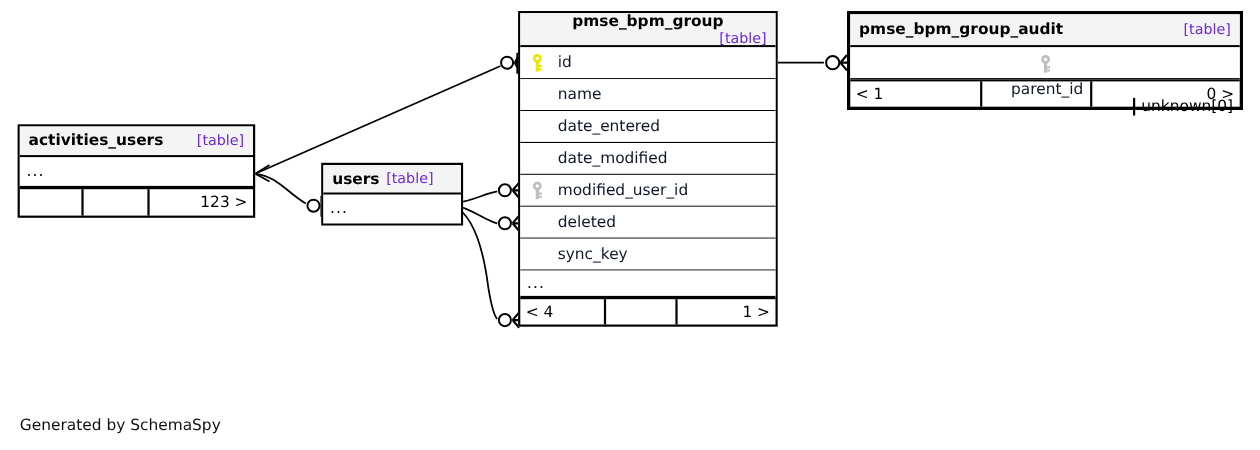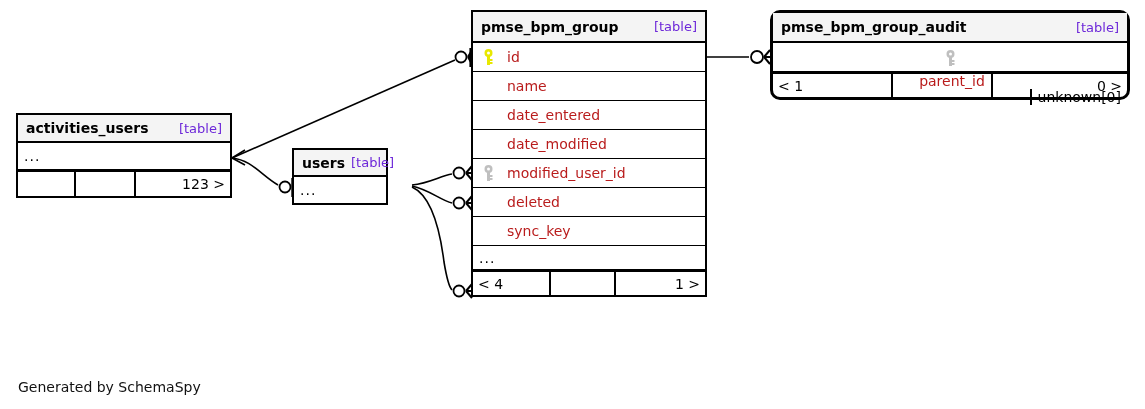--- a/index.html
+++ b/index.html
@@ -19,21 +19,20 @@
   
   .entity {
     position: absolute;
     box-sizing: border-box;
     background: #ffffff;
     border: 2px solid #000000;
     z-index: 3;
   }
   .entity.thick {
     border-width: 3px;
-    border-radius: 10px;
   }
 
   .ent-header {
     box-sizing: border-box;
     background: #f4f4f4;
     border-bottom: 2px solid #000000;
     display: flex;
     align-items: center;
     padding: 0 8px;
     white-space: nowrap;
@@ -68,21 +67,21 @@
 
   .row-key {
     width: 30px;
     flex: 0 0 30px;
     display: flex;
     align-items: center;
     justify-content: center;
   }
   .row-name {
     font-size: 14px;
-    color: #b91c1c;
+    color: #0f172a;
     padding-left: 4px;
   }
   .row-type {
     margin-left: auto;
     font-size: 14px;
     color: #000000;
     border-left: 2px solid #000000;
     height: 100%;
     display: flex;
     align-items: center;
@@ -182,32 +181,32 @@
     <div class="ent-row" style="height:27px;">
       <span class="ellipsis-row">...</span>
     </div>
     <div class="ent-footer">
       <div class="foot-cell foot-left" style="width:58px;"></div>
       <div class="foot-cell" style="width:60px;"></div>
       <div class="foot-cell foot-right" style="flex:1;">123 &gt;</div>
     </div>
   </div>
 
-  <div class="entity" style="left:292px; top:148px; width:96px;text-align:center;">
+  <div class="entity" style="left:292px; top:148px; width:129px;text-align:center;">
     <div class="ent-header" style="height:27px;">
       <span class="ent-title">users</span>
       <span class="ent-tag tight">[table]</span>
     </div>
     <div class="ent-row" style="height:26px;">
       <span class="ellipsis-row">...</span>
     </div>
   </div>
 
   <div class="entity" style="left:471px; top:10px; width:236px;">
-    <div class="ent-header" style="height:31px;">
+    <div class="ent-header" style="height:31px;flex-direction:column;">
       <span class="ent-title">pmse_bpm_group</span>
       <span class="ent-tag">[table]</span>
     </div>
 
     <div class="ent-row" style="height:29px;">
       <span class="row-key">
         <svg class="key-ico" width="11" height="17" viewBox="0 0 11 17" xmlns="http://www.w3.org/2000/svg">
           <circle cx="5.5" cy="4" r="4" fill="#e8e800"></circle>
           <circle cx="5.5" cy="4" r="1.5" fill="#ffffff"></circle>
           <rect x="4" y="7" width="3" height="9" fill="#e8e800"></rect>

